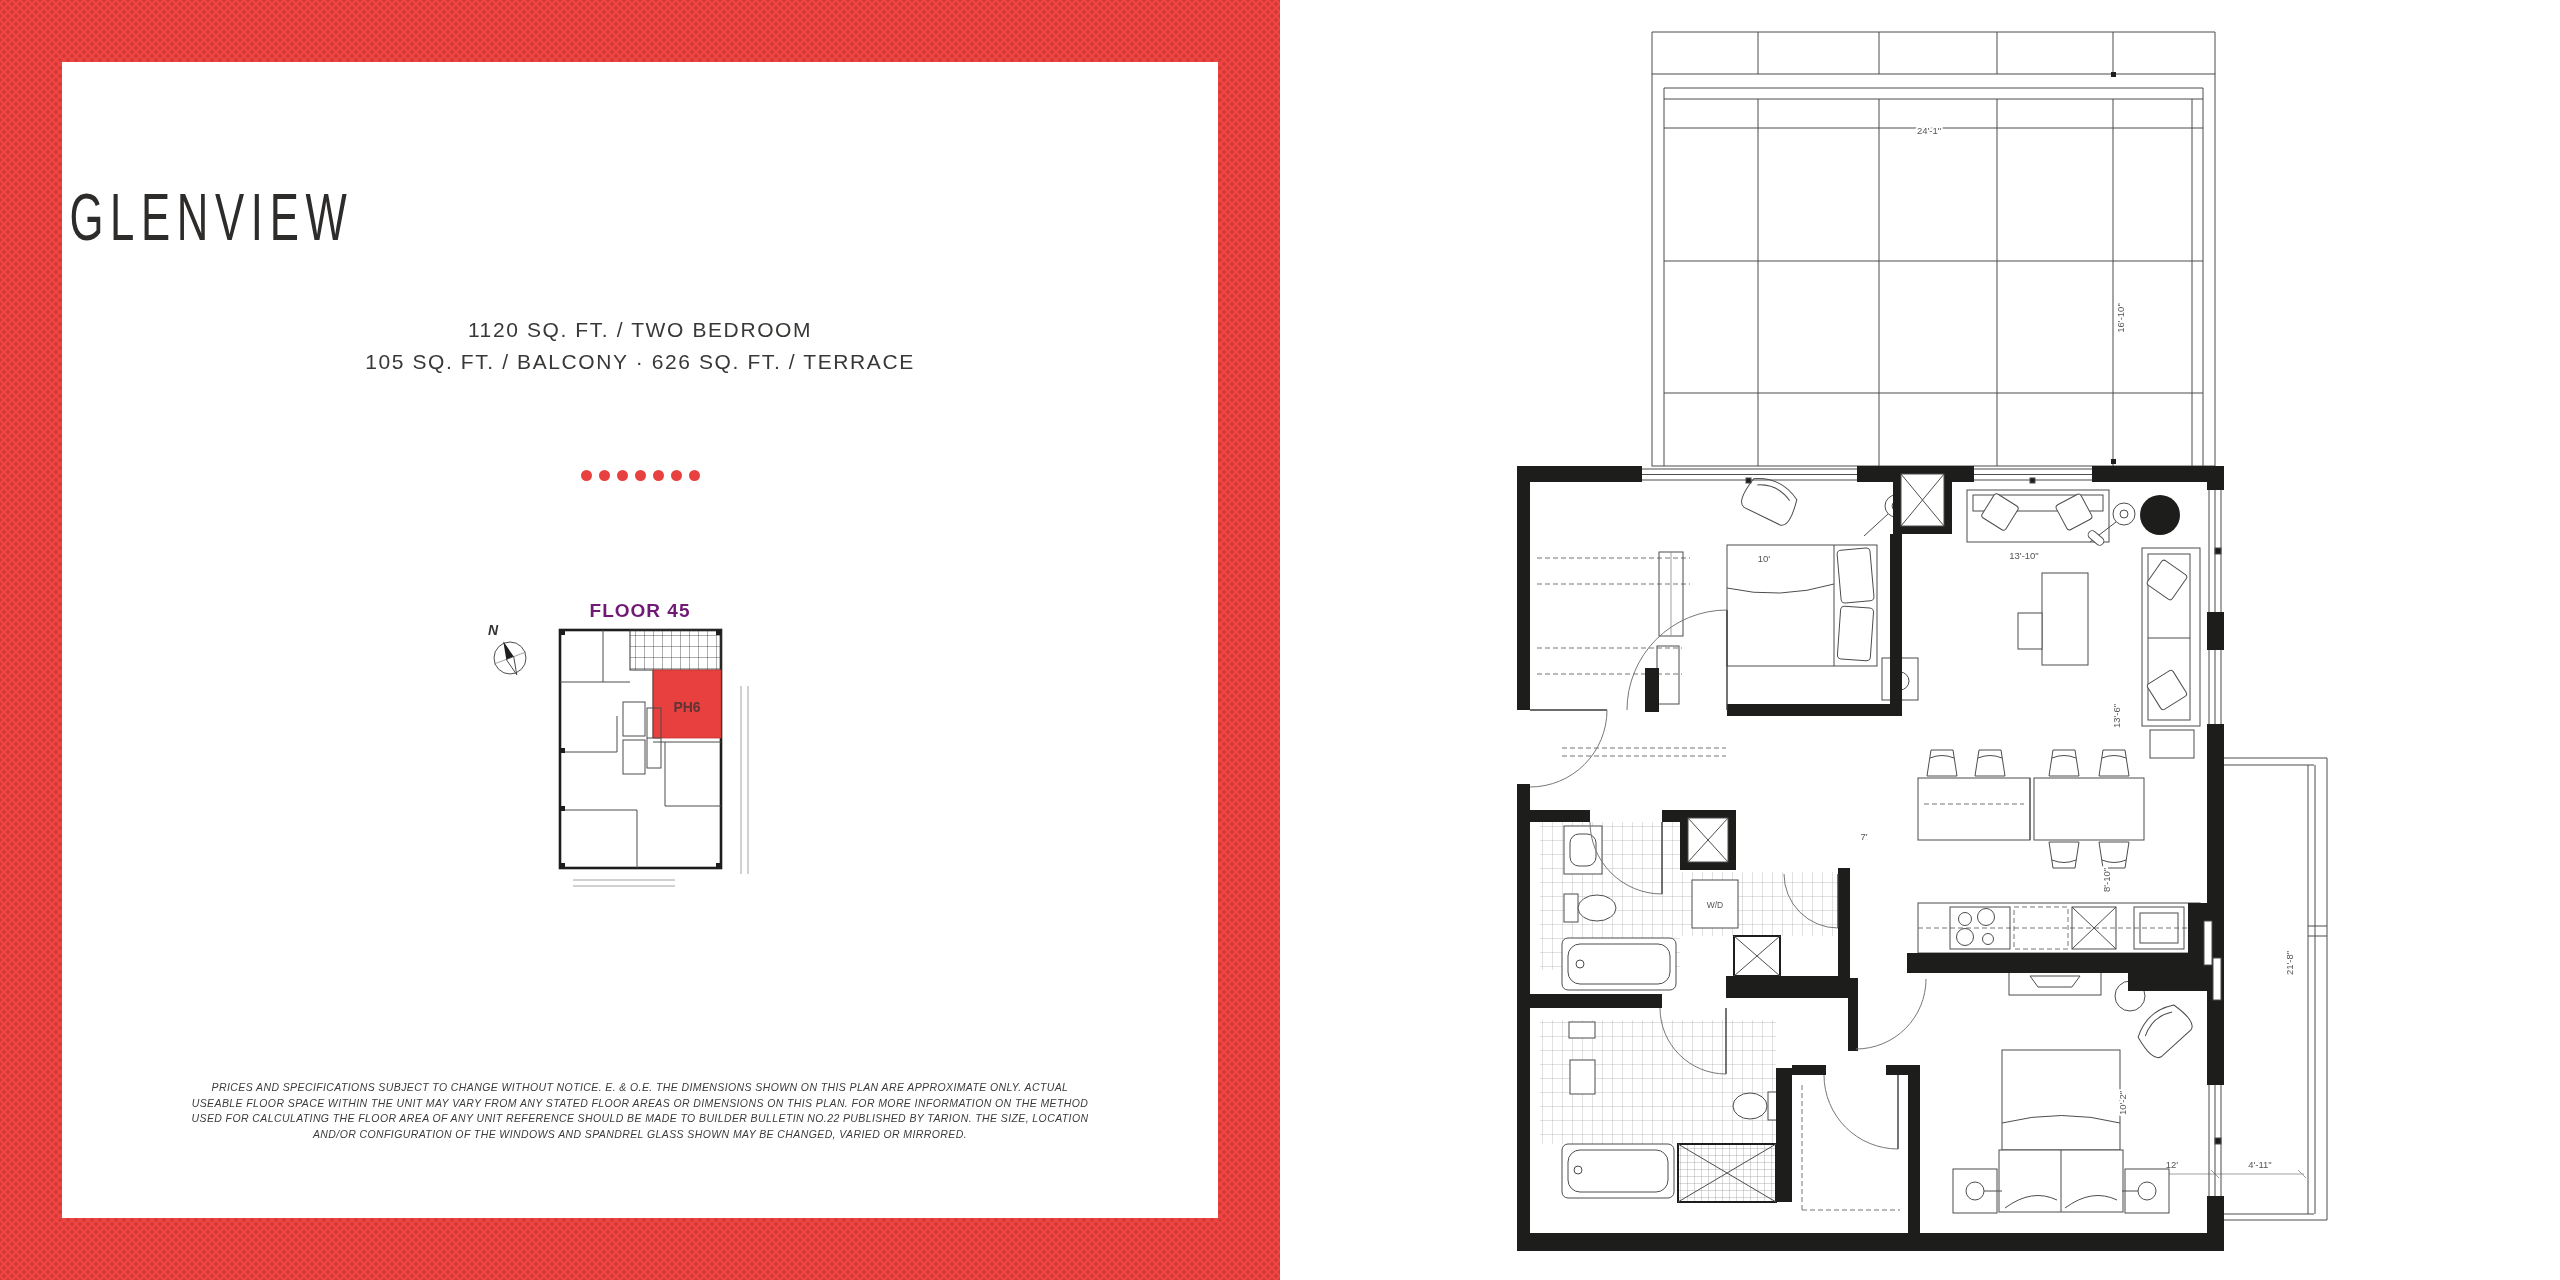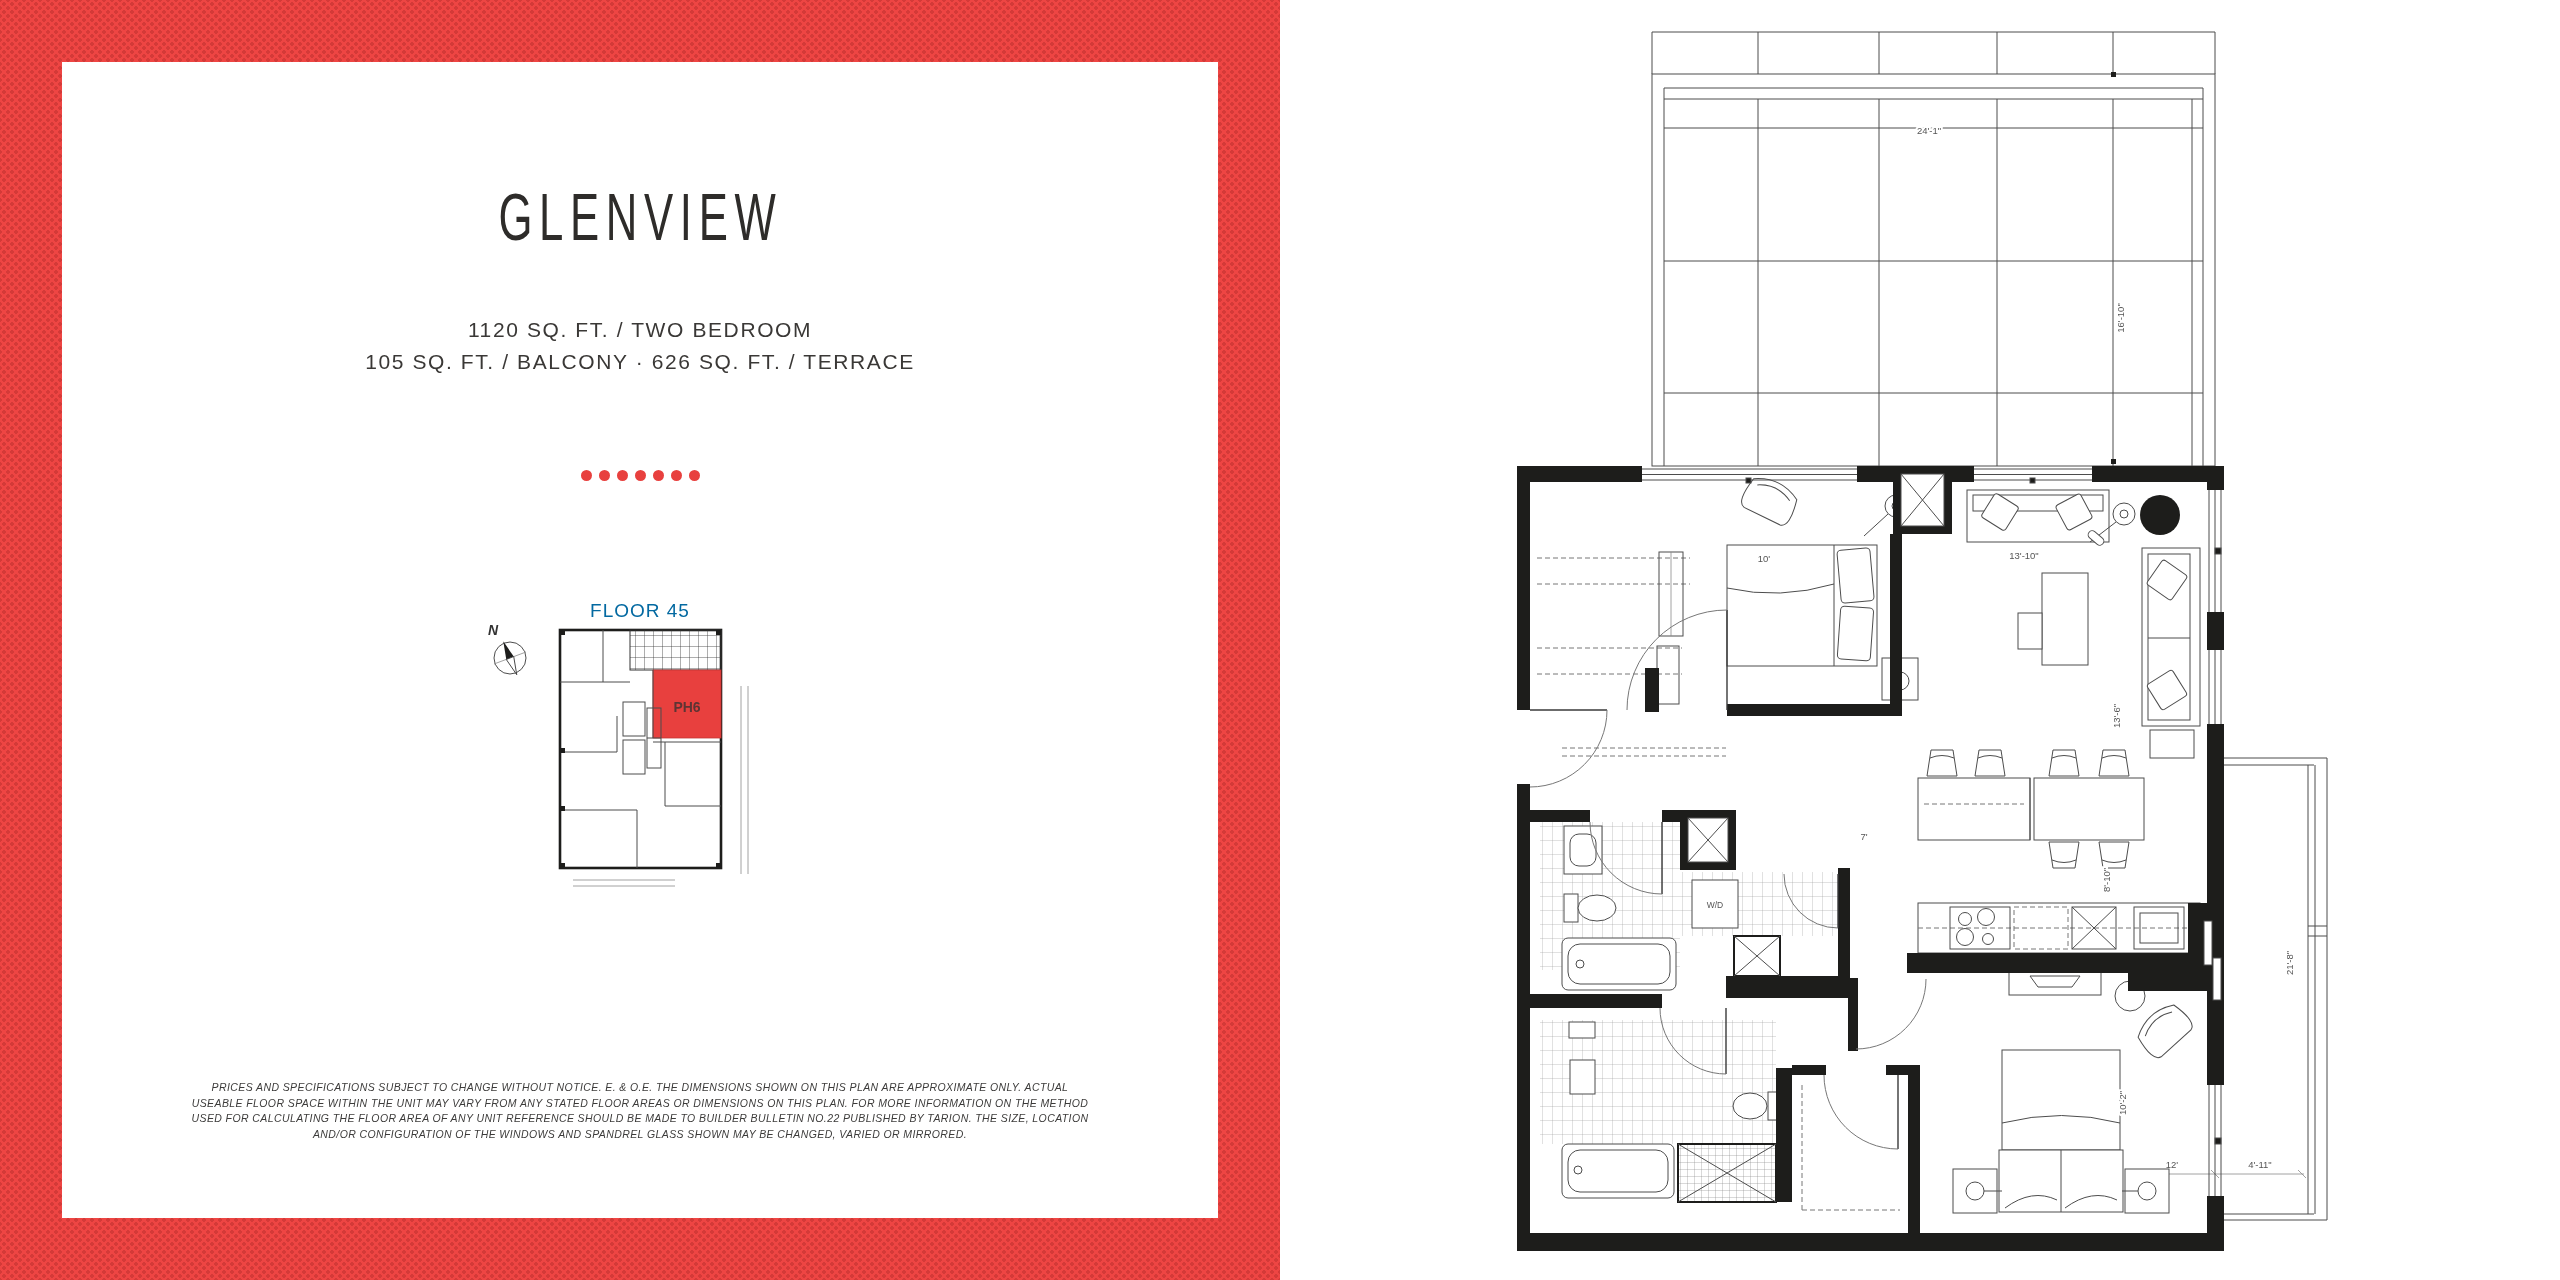--- a/index.html
+++ b/index.html
@@ -7,32 +7,32 @@
   .stage{position:relative;width:2560px;height:1280px;background:#fff;}
 
   
   .page-left{position:absolute;left:0;top:0;width:1280px;height:1280px;
     background-color:#ee4543;
     background-image:radial-gradient(circle,#d43a38 30%,rgba(0,0,0,0) 33%),
                      radial-gradient(circle,#d43a38 30%,rgba(0,0,0,0) 33%);
     background-size:8px 8px;background-position:0 0,4px 4px;}
   .page-inner{position:absolute;left:62px;top:62px;right:62px;bottom:62px;background:#ffffff;}
 
-  .title{position:absolute;left:0;top:116px;width:100%;text-align:center;}
+  .title{position:absolute;left:0;top:116px;width:100%;}
   .title span{display:inline-block;font-size:46px;letter-spacing:7px;font-weight:400;
     color:#2e2c2a;transform:scaleY(1.45) scaleX(0.95);transform-origin:center top;}
 
   .specs{position:absolute;left:0;top:252px;width:100%;text-align:center;
     font-size:21px;line-height:32px;letter-spacing:1.6px;color:#3a3836;font-weight:400;}
 
   .dots{position:absolute;left:0;top:408px;width:100%;display:flex;justify-content:center;gap:7px;}
   .dots i{display:block;width:11px;height:11px;border-radius:50%;background:#e8403e;}
 
   .floor-label{position:absolute;left:0;top:538px;width:100%;text-align:center;
-    font-size:19px;font-weight:400;letter-spacing:1px;color:#0369a1;}
+    font-size:19px;font-weight:700;letter-spacing:1px;color:#701a75;}
 
   .compass{position:absolute;left:418px;top:556px;}
   .keyplan{position:absolute;left:483px;top:562px;}
 
   .disclaimer{position:absolute;left:50%;top:1018px;transform:translateX(-50%);width:905px;
     text-align:center;font-size:10.5px;line-height:15.5px;letter-spacing:0.4px;color:#3c3b3a;font-style:italic;}
 
   
   .plan-wrap{position:absolute;left:1280px;top:0;width:1280px;height:1280px;background:#fff;}
   .plan-svg{position:absolute;left:232px;top:28px;}

